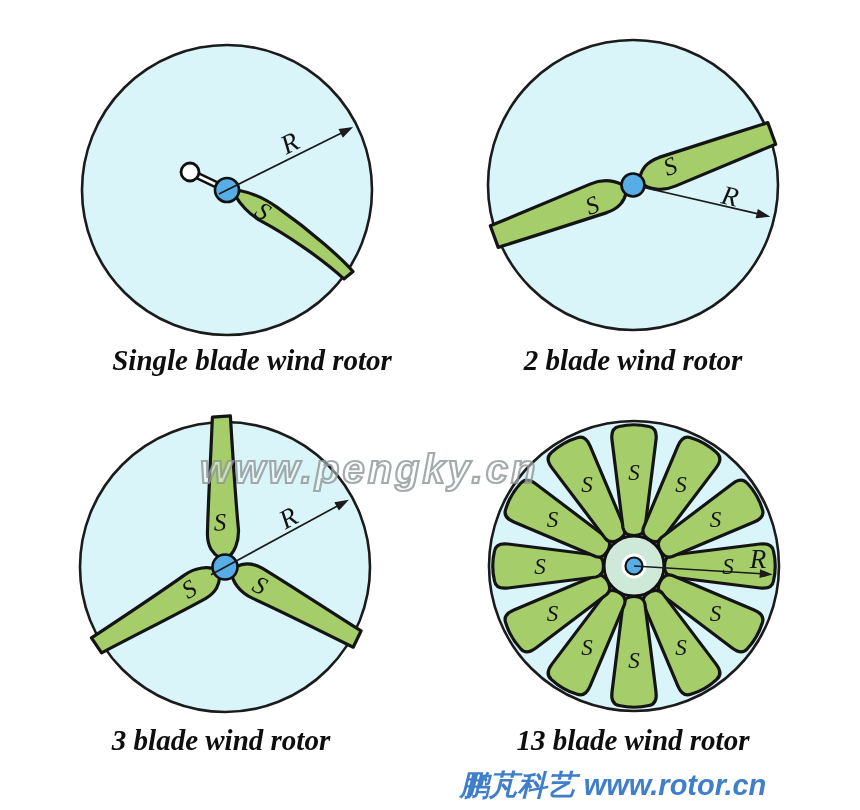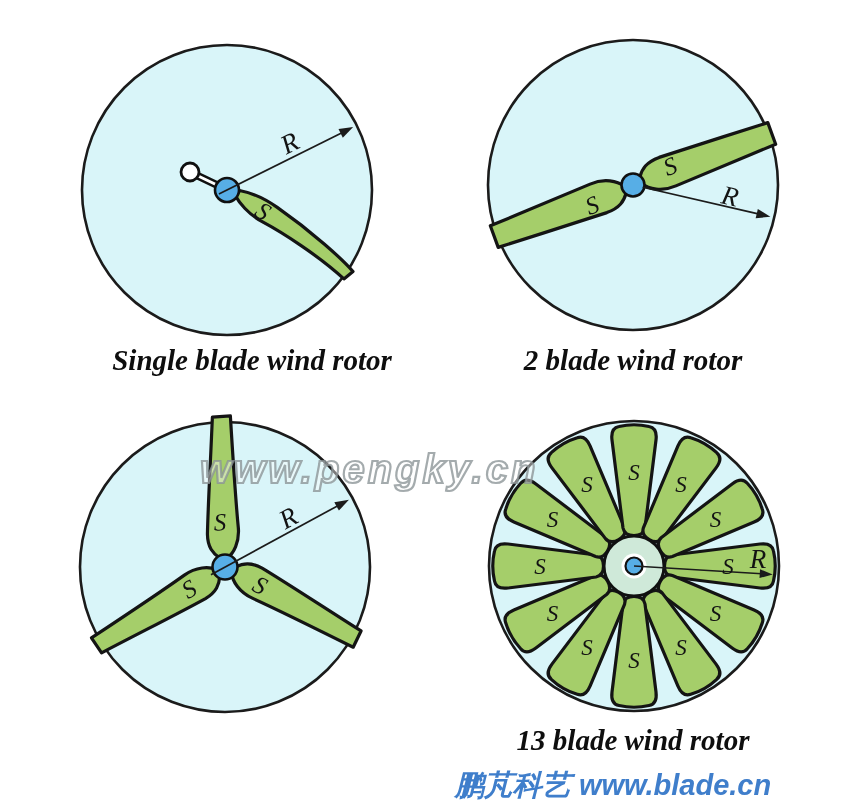--- a/index.html
+++ b/index.html
@@ -137,19 +137,20 @@
         <text class="s-label small" x="113.0" y="78.6">S</text>
         <text class="s-label small" x="160.0" y="66.0">S</text>
         <text class="s-label small" x="207.0" y="78.6">S</text>
         <text class="s-label small" x="241.4" y="113.0">S</text>
       </g>
     <text class="r-label" x="284" y="153">R</text>
   </svg>
 
   <div class="caption" style="left:228px; top:344px;margin-left:24px;">Single blade wind rotor</div>
   <div class="caption" style="left:633px; top:344px;text-align:right;">2 blade wind rotor</div>
+  <div class="caption" style="left:221px; top:724px;">3 blade wind rotor</div>
   <div class="caption" style="left:633px; top:724px;">13 blade wind rotor</div>
 
   <div class="watermark">www.pengky.cn</div>
 
-  <div class="footer">鹏芃科艺 www.blade.cn</div>
+  <div class="footer">鹏芃科艺 www.rotor.cn</div>
 
 </div>
 
 </body></html>

